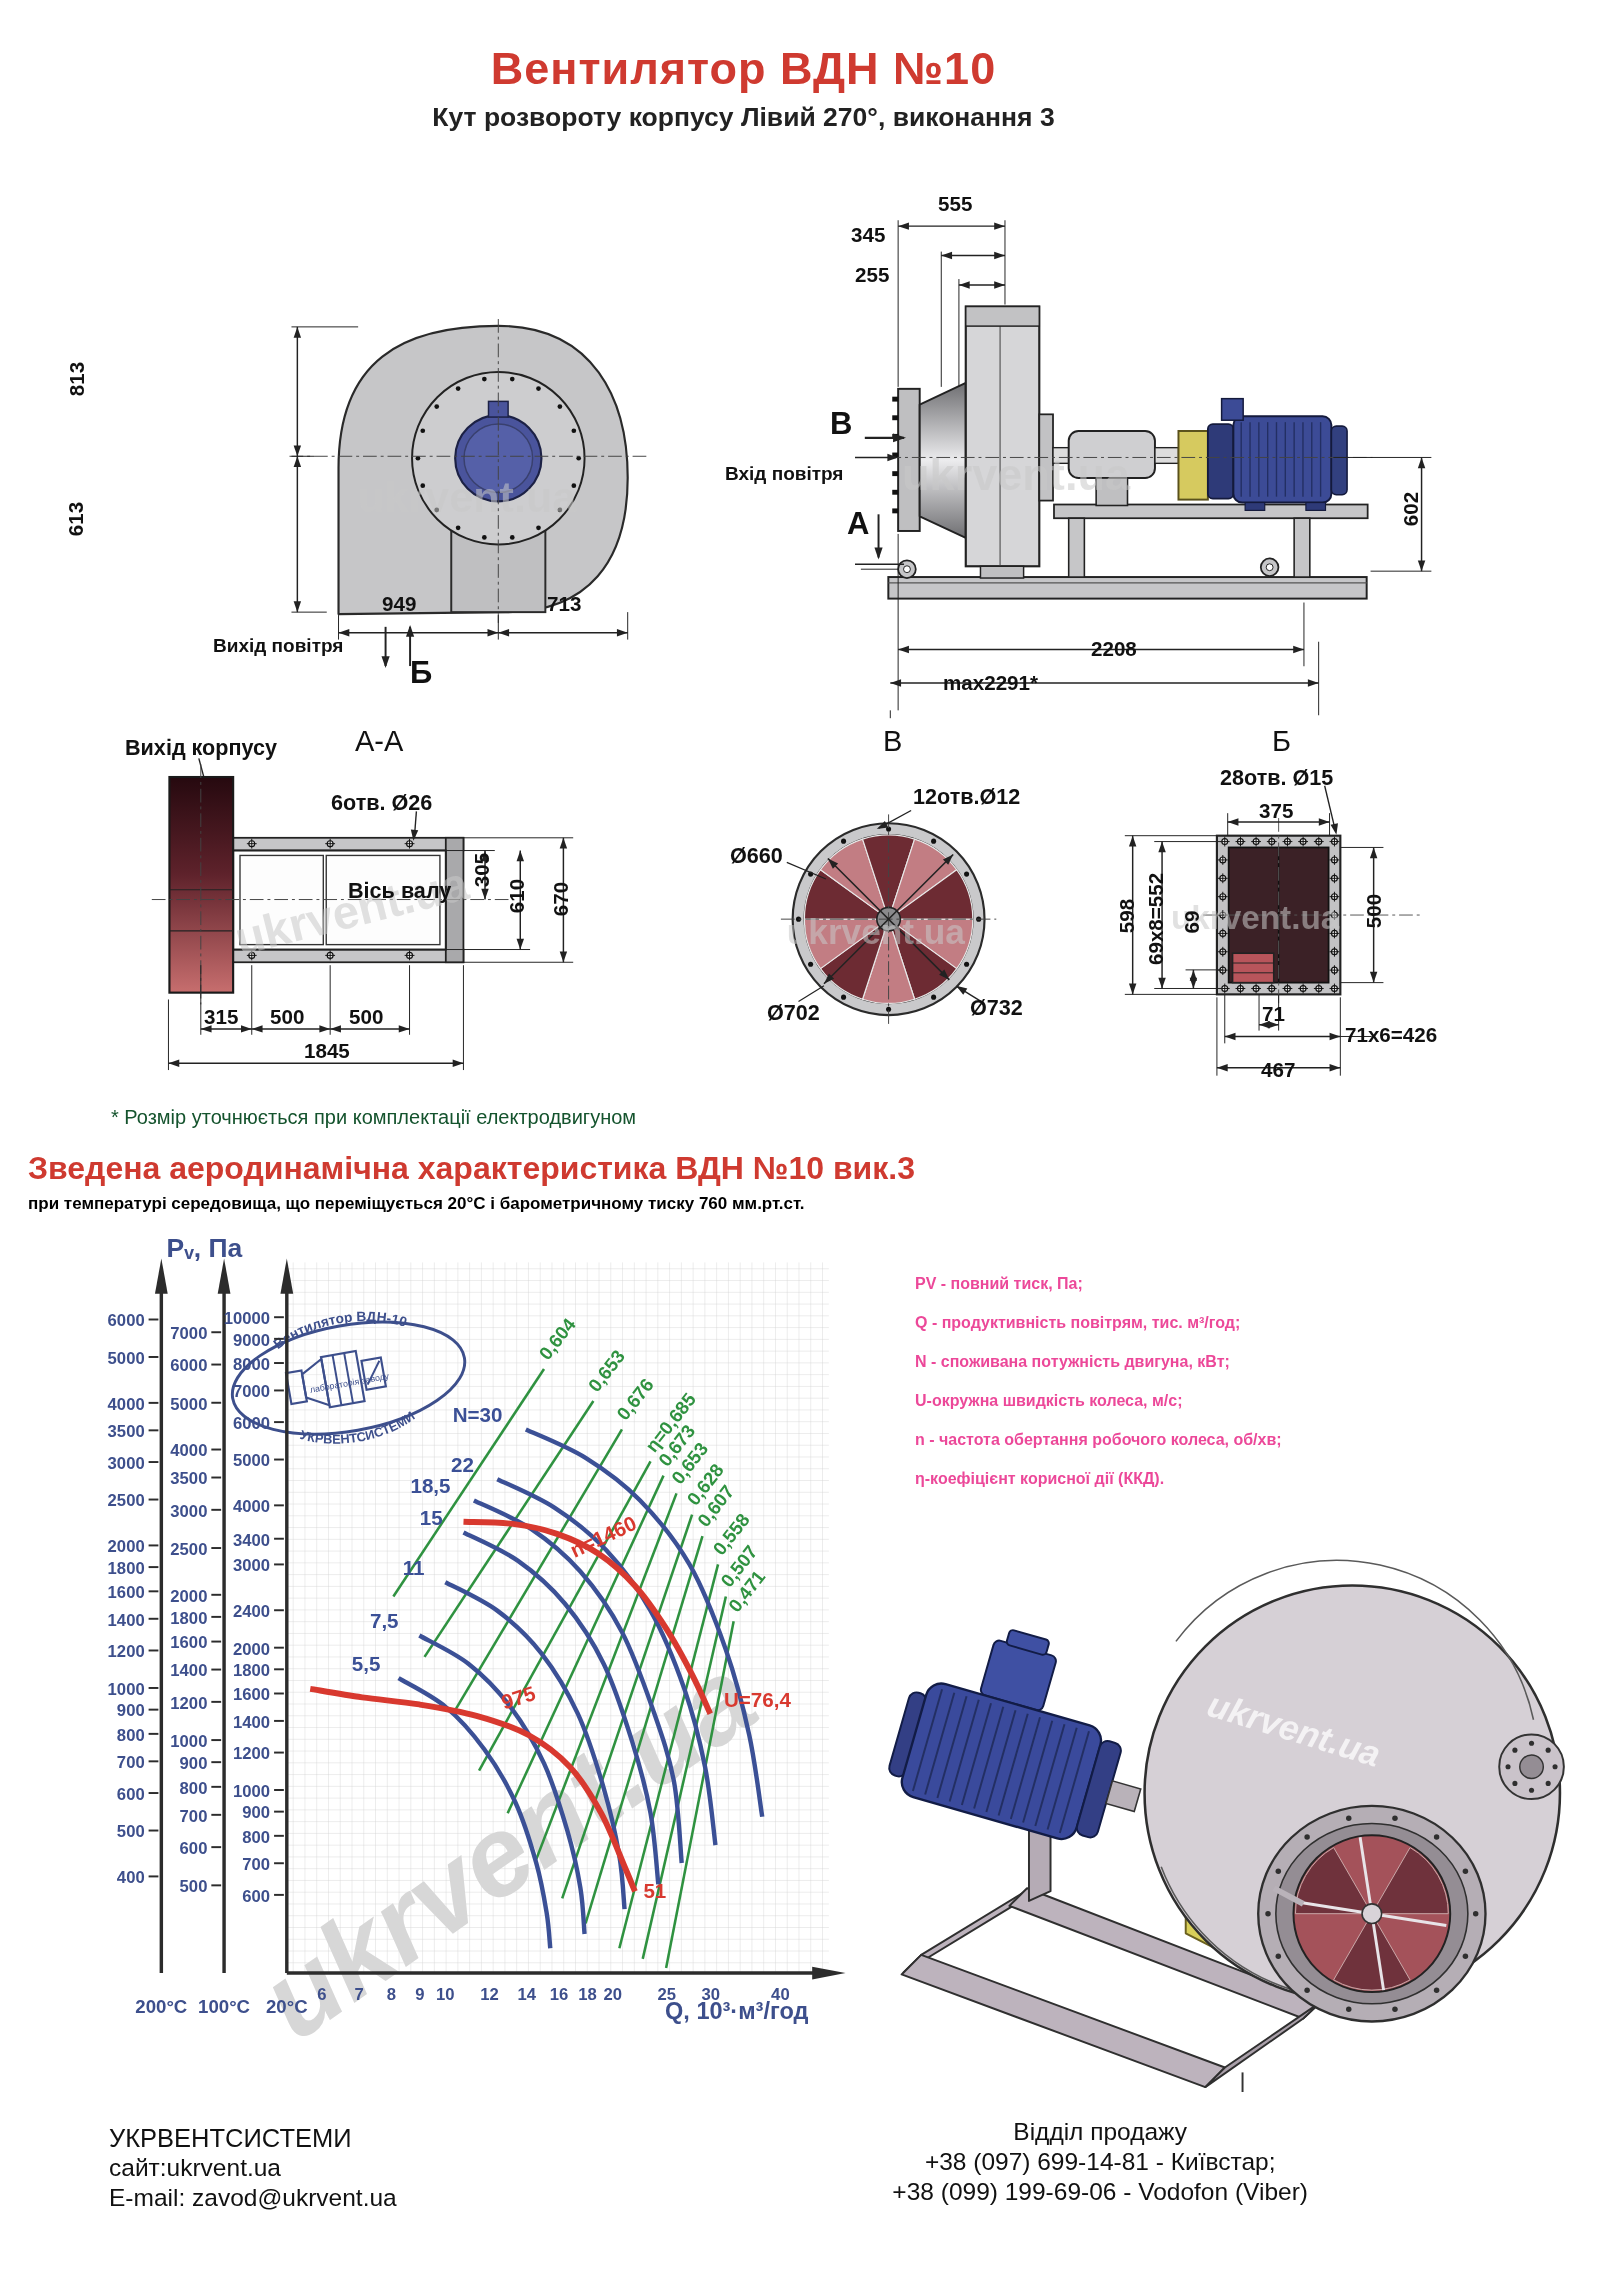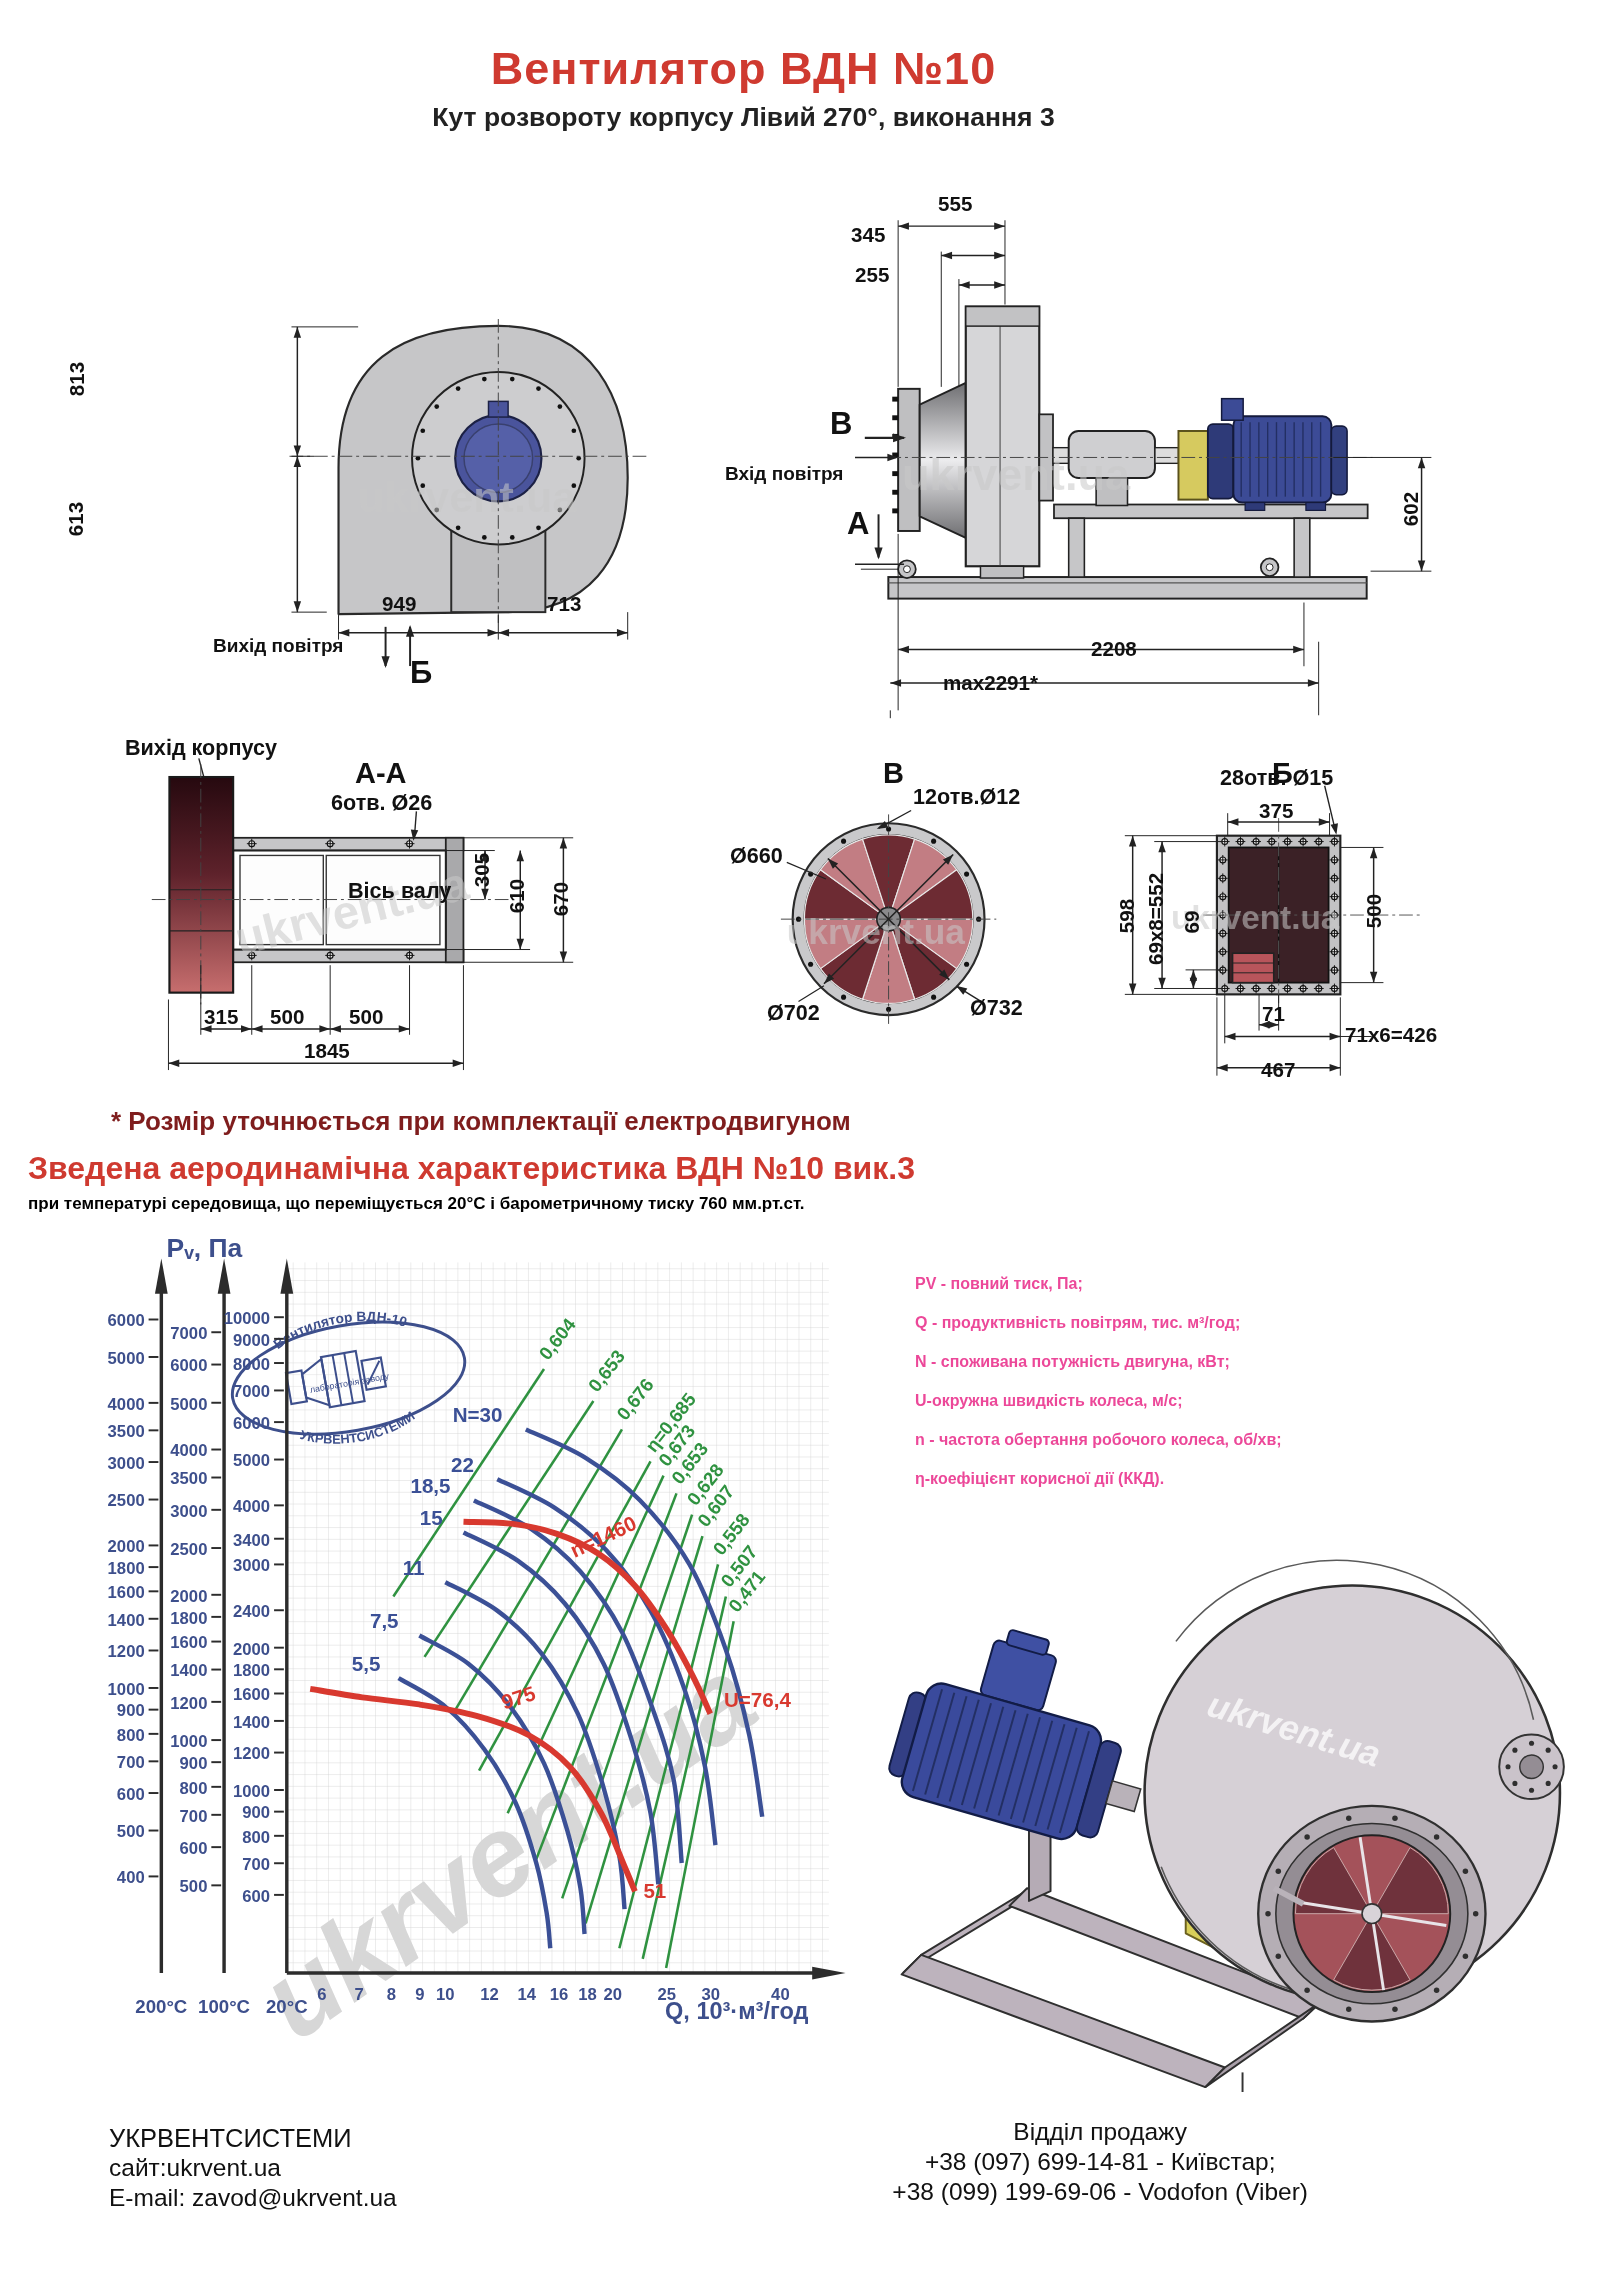--- a/index.html
+++ b/index.html
@@ -2,27 +2,27 @@
 <html><head>
 <meta charset="utf-8">
 <style>
   html,body{margin:0;padding:0;background:#888;}
   #page{position:relative;width:1613px;height:2293px;background:#ffffff;overflow:hidden;
         font-family:"Liberation Sans",sans-serif;color:#1a1a1a;}
   .abs{position:absolute;padding-left:28px;}
   .ctr{left:0;width:1431px;text-align:center;}
   #title{top:43px;font-size:45px;font-weight:700;color:#cf3a30;letter-spacing:1px;}
   #subtitle{top:102px;font-size:26.5px;font-weight:700;color:#222;}
-  #note{left:83px;top:1106px;font-size:26px;font-weight:700;color:#7f1d1d;}
+  #note{left:83px;top:1106px;font-size:20px;font-weight:400;color:#14532d;}
   #aero-heading{top:1150px;font-size:32px;font-weight:700;color:#cf3a30;width:1421px;}
   #aero-sub{top:1194px;font-size:17px;font-weight:700;color:#000000;width:1421px;}
   .dim{position:absolute;font-size:20.6px;font-weight:700;color:#111;white-space:nowrap;}
   .rotlbl{position:absolute;width:88px;text-align:center;font-size:20.6px;font-weight:700;color:#111;
           transform:rotate(-90deg);transform-origin:center;white-space:nowrap;}
-  .vtitle{position:absolute;font-size:29px;font-weight:700;color:#111;margin-top:32px;}
+  .vtitle{position:absolute;font-size:29px;font-weight:400;color:#111;}
   .mark{position:absolute;font-size:31px;font-weight:700;color:#111;}
   .air{position:absolute;font-size:19px;font-weight:700;color:#111;white-space:nowrap;}
   .axl{position:absolute;font-size:21.6px;font-weight:700;color:#111;white-space:nowrap;}
   #legend{left:887px;top:1243px;width:667px;font-size:16px;font-weight:700;color:#ec4899;line-height:39px;margin-top:21px;}
   #footer-left{left:81px;top:2123px;font-size:24.5px;line-height:30px;color:#111;}
   #footer-left .co{font-size:25.5px;}
   #footer-right{right:305px;top:2117px;font-size:24.5px;line-height:30px;color:#111;text-align:center;}
   svg{position:absolute;overflow:visible;}
 </style>
 </head>

